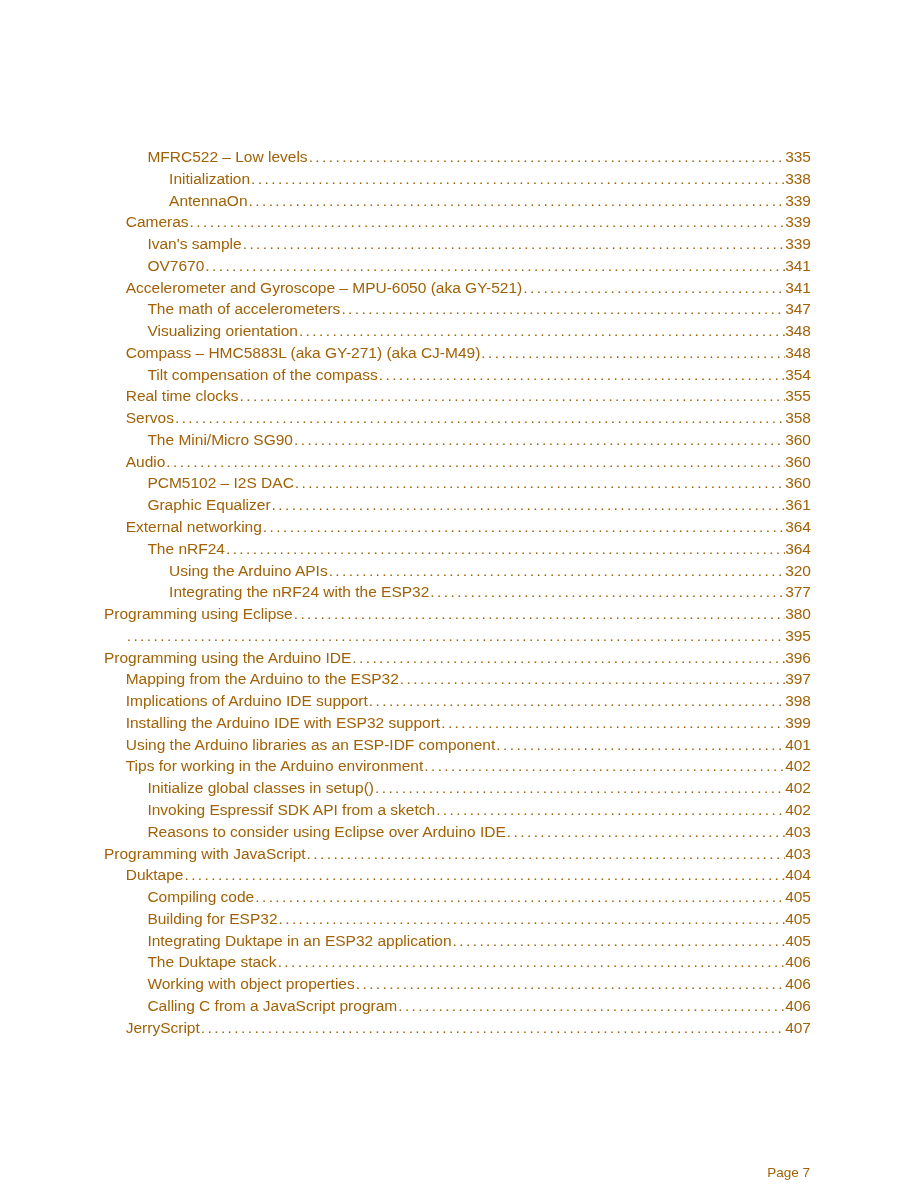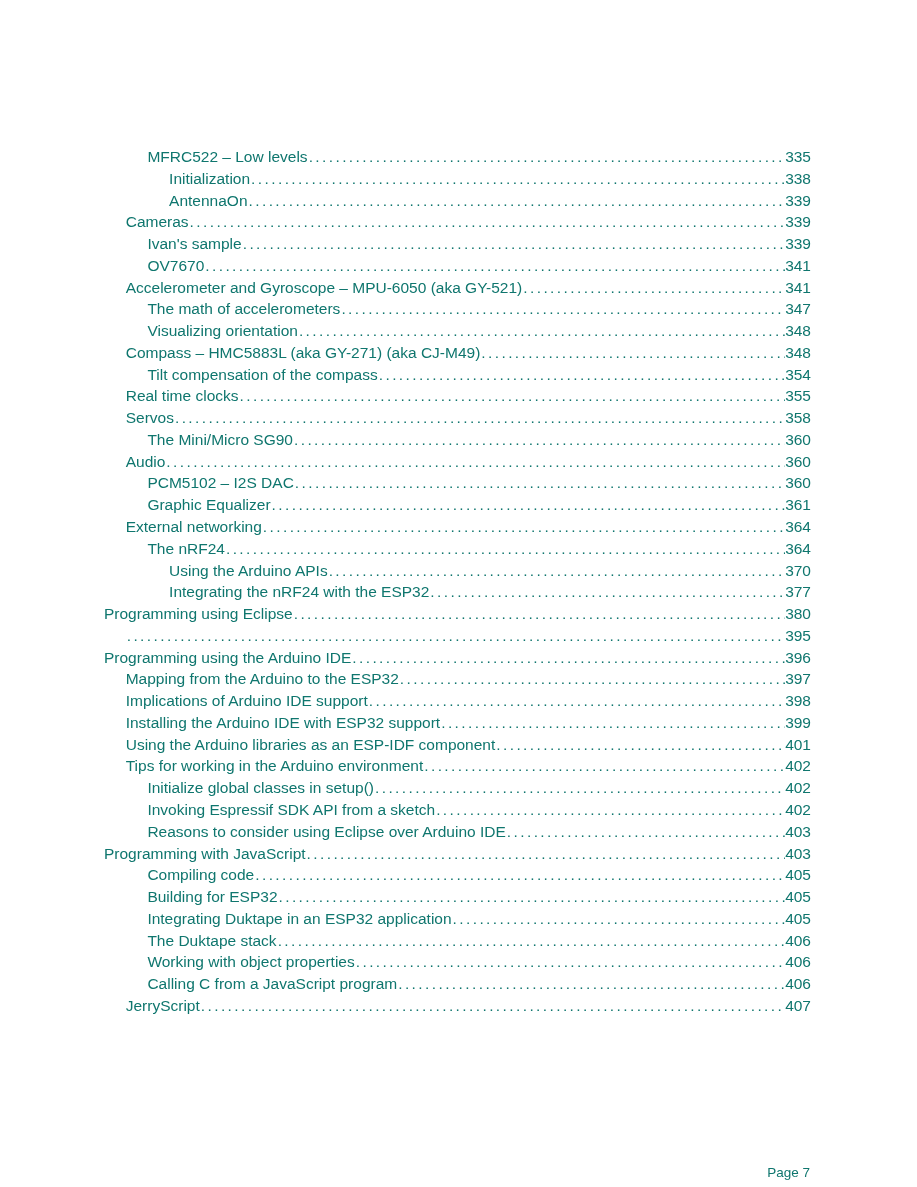--- a/index.html
+++ b/index.html
@@ -7,21 +7,21 @@
     padding: 0;
     background: #ffffff;
   }
   .page {
     position: relative;
     width: 917px;
     height: 1187px;
     background: #ffffff;
     overflow: hidden;
     font-family: "Liberation Sans", "DejaVu Sans", sans-serif;
-    color: #0f766e;
+    color: #a16207;
   }
   .toc {
     position: absolute;
     left: 104px;
     top: 146px;
     width: 707px;
   }
   .toc-row {
     display: flex;
     align-items: baseline;
@@ -154,21 +154,21 @@
         <span class="toc-page">364</span>
       </div>
       <div class="toc-row level-3">
         <span class="toc-title">The nRF24</span>
         <span class="toc-leader"></span>
         <span class="toc-page">364</span>
       </div>
       <div class="toc-row level-4">
         <span class="toc-title">Using the Arduino APIs</span>
         <span class="toc-leader"></span>
-        <span class="toc-page">370</span>
+        <span class="toc-page">320</span>
       </div>
       <div class="toc-row level-4">
         <span class="toc-title">Integrating the nRF24 with the ESP32</span>
         <span class="toc-leader"></span>
         <span class="toc-page">377</span>
       </div>
       <div class="toc-row level-1">
         <span class="toc-title">Programming using Eclipse</span>
         <span class="toc-leader"></span>
         <span class="toc-page">380</span>
@@ -220,20 +220,25 @@
       <div class="toc-row level-3">
         <span class="toc-title">Reasons to consider using Eclipse over Arduino IDE</span>
         <span class="toc-leader"></span>
         <span class="toc-page">403</span>
       </div>
       <div class="toc-row level-1">
         <span class="toc-title">Programming with JavaScript</span>
         <span class="toc-leader"></span>
         <span class="toc-page">403</span>
       </div>
+      <div class="toc-row level-2">
+        <span class="toc-title">Duktape</span>
+        <span class="toc-leader"></span>
+        <span class="toc-page">404</span>
+      </div>
       <div class="toc-row level-3">
         <span class="toc-title">Compiling code</span>
         <span class="toc-leader"></span>
         <span class="toc-page">405</span>
       </div>
       <div class="toc-row level-3">
         <span class="toc-title">Building for ESP32</span>
         <span class="toc-leader"></span>
         <span class="toc-page">405</span>
       </div>

